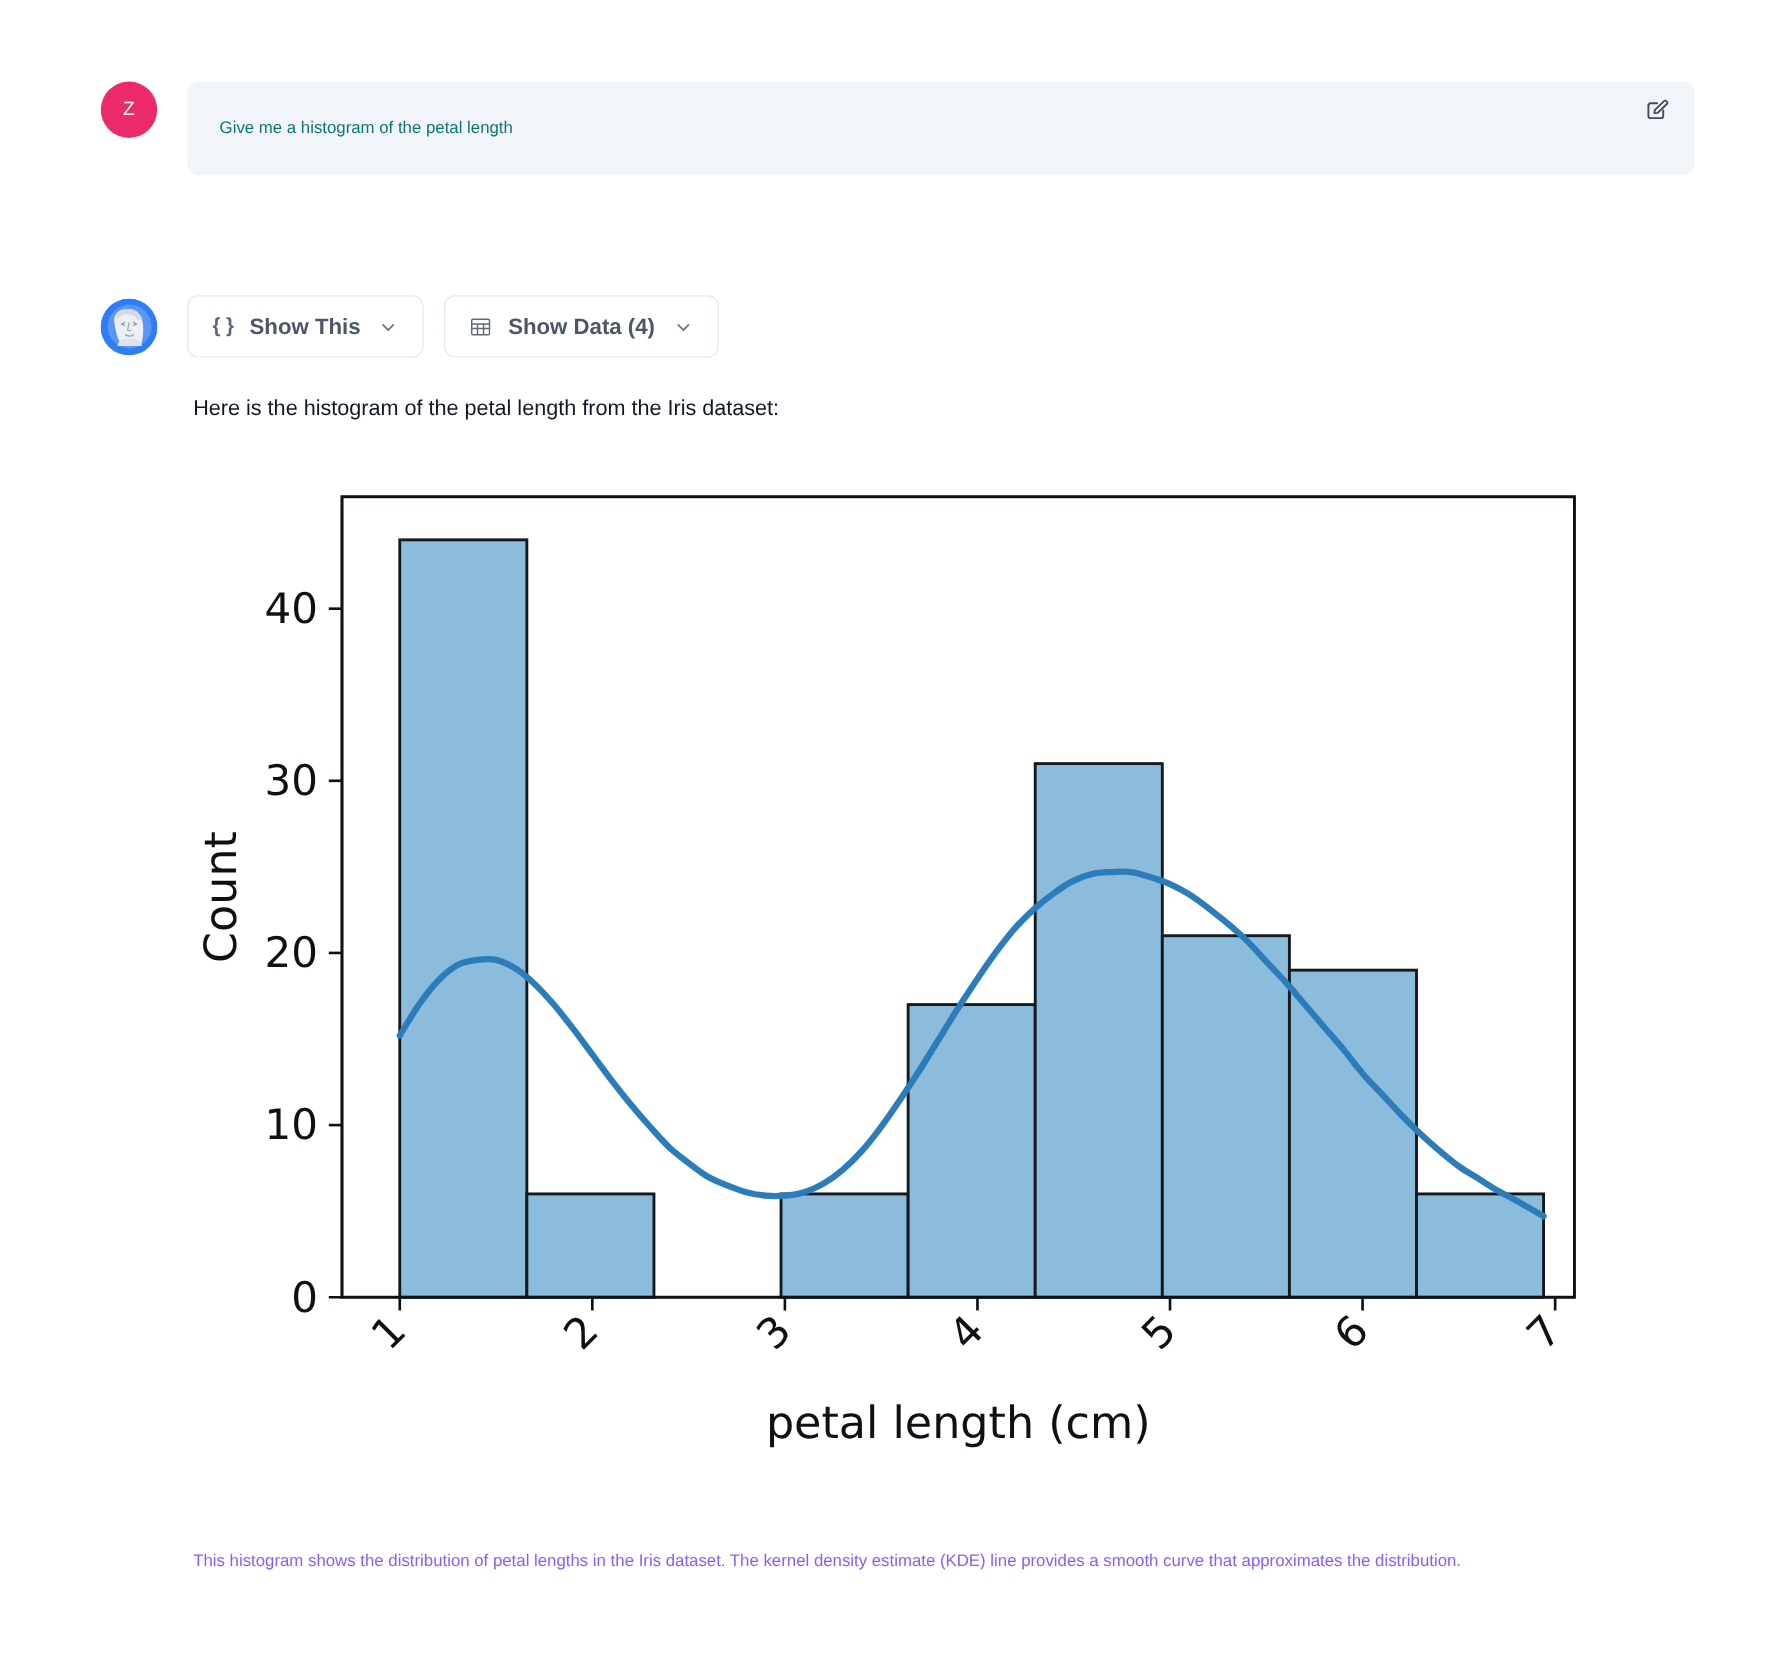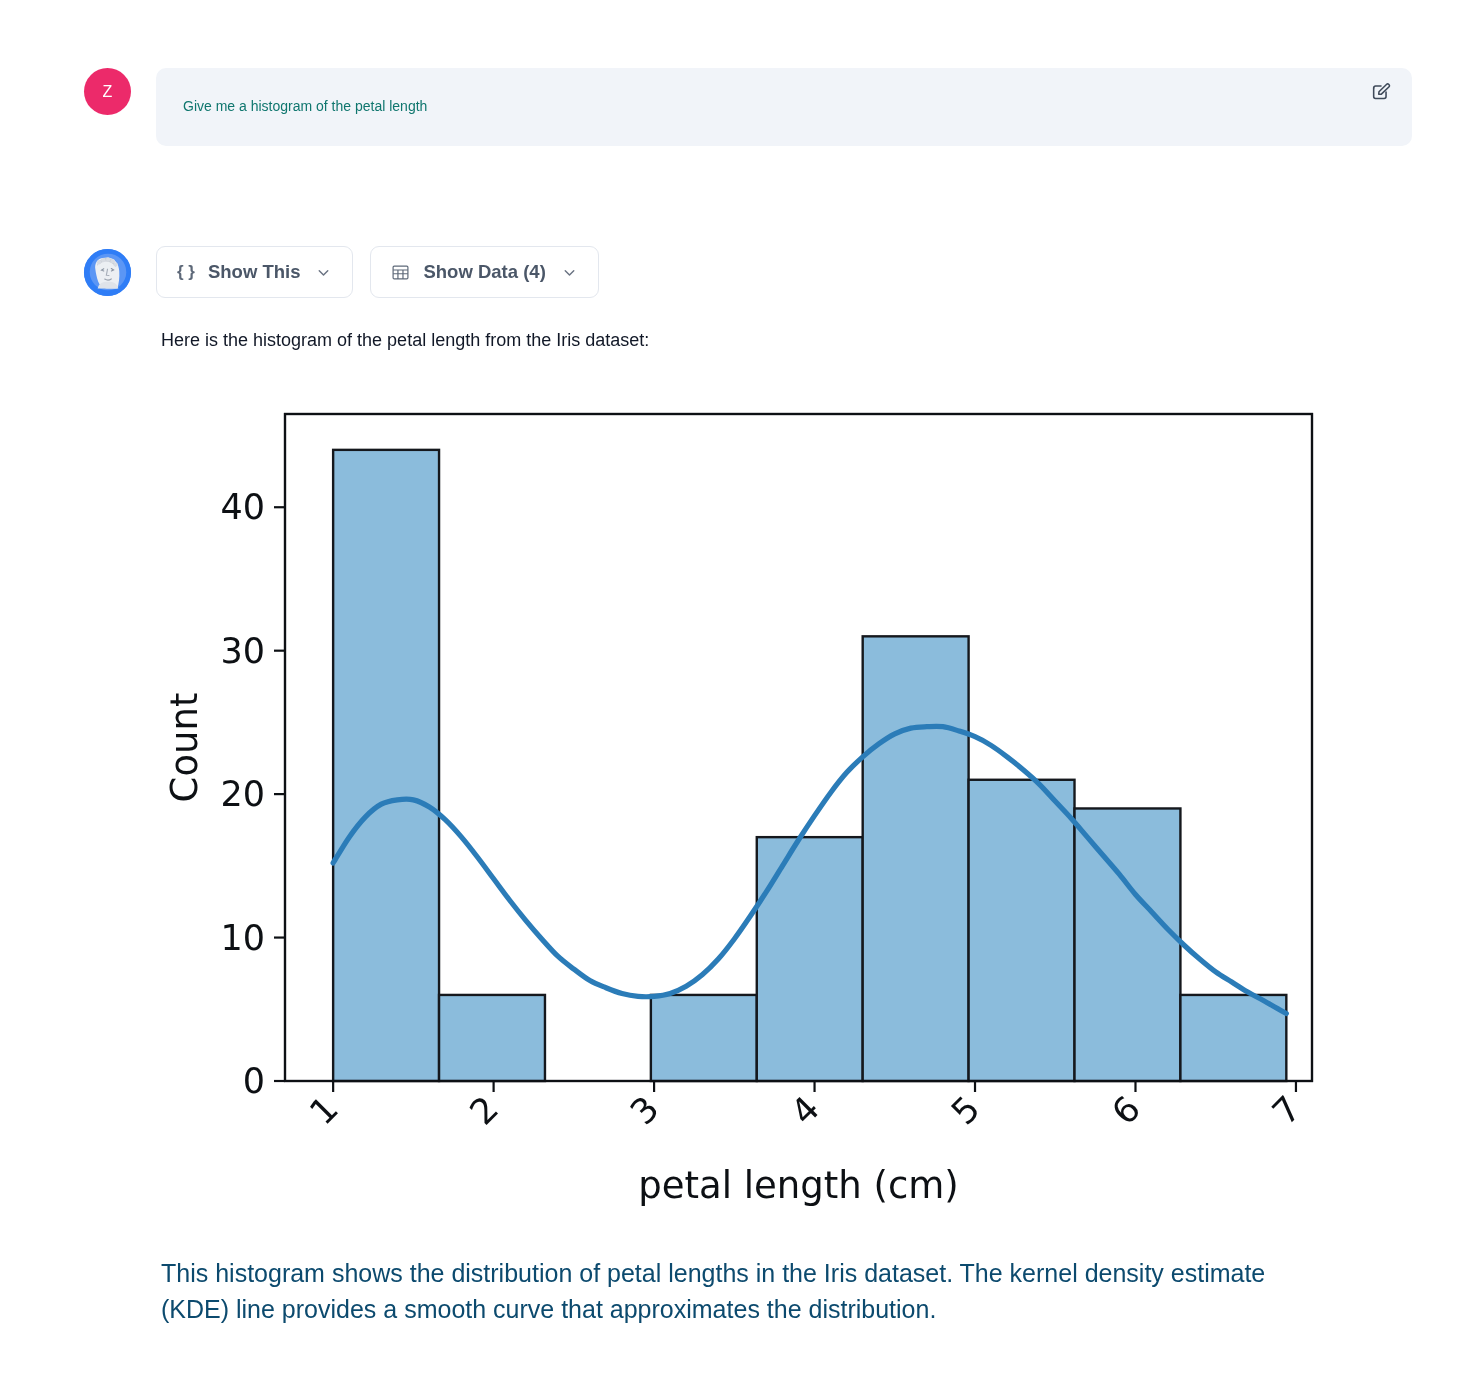--- a/index.html
+++ b/index.html
@@ -147,25 +147,25 @@
     top: 372px;
     width: 1200px;
     height: 840px;
   }
   .plot-svg { display: block; }
 
   
   .closing {
     position: absolute;
     left: 161px;
-    top: 1255px;
+    top: 1282px;
     width: 1165px;
-    font-size: 25px;
+    font-size: 14px;
     line-height: 36px;
-    color: #0c4a6e;
+    color: #8b5cf6;
   }
 </style>
 </head>
 <body>
 
 <div class="page">
 
   <div class="user-row">
     <div class="avatar-user">
       <span>Z</span>

